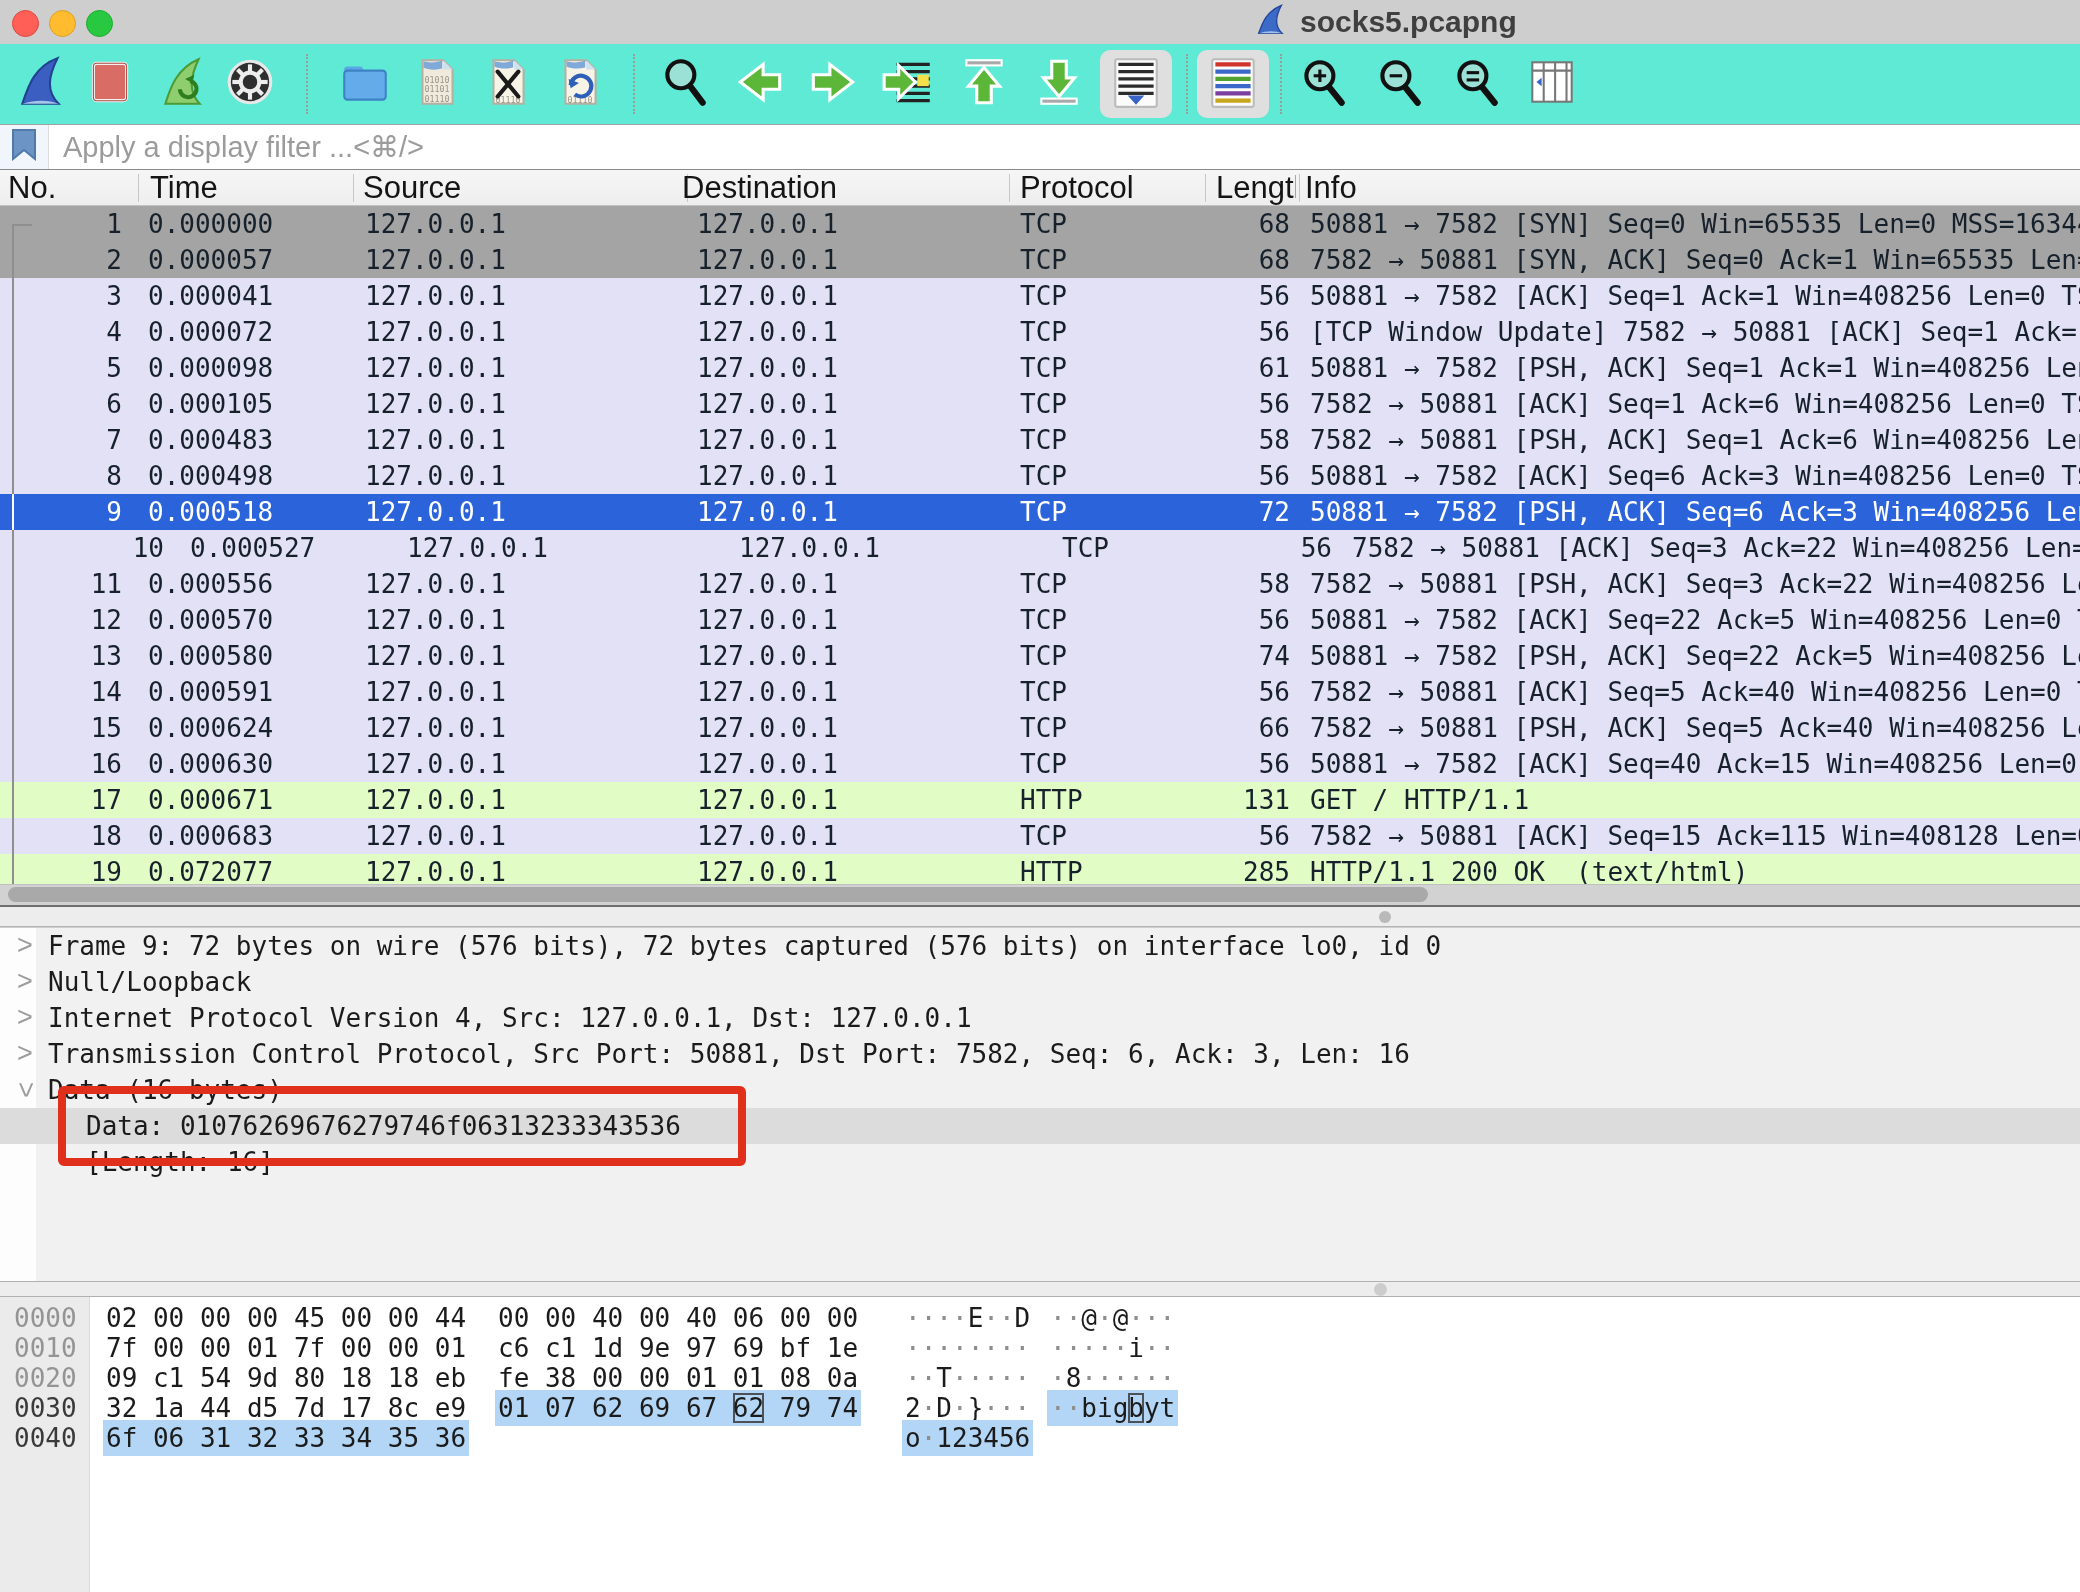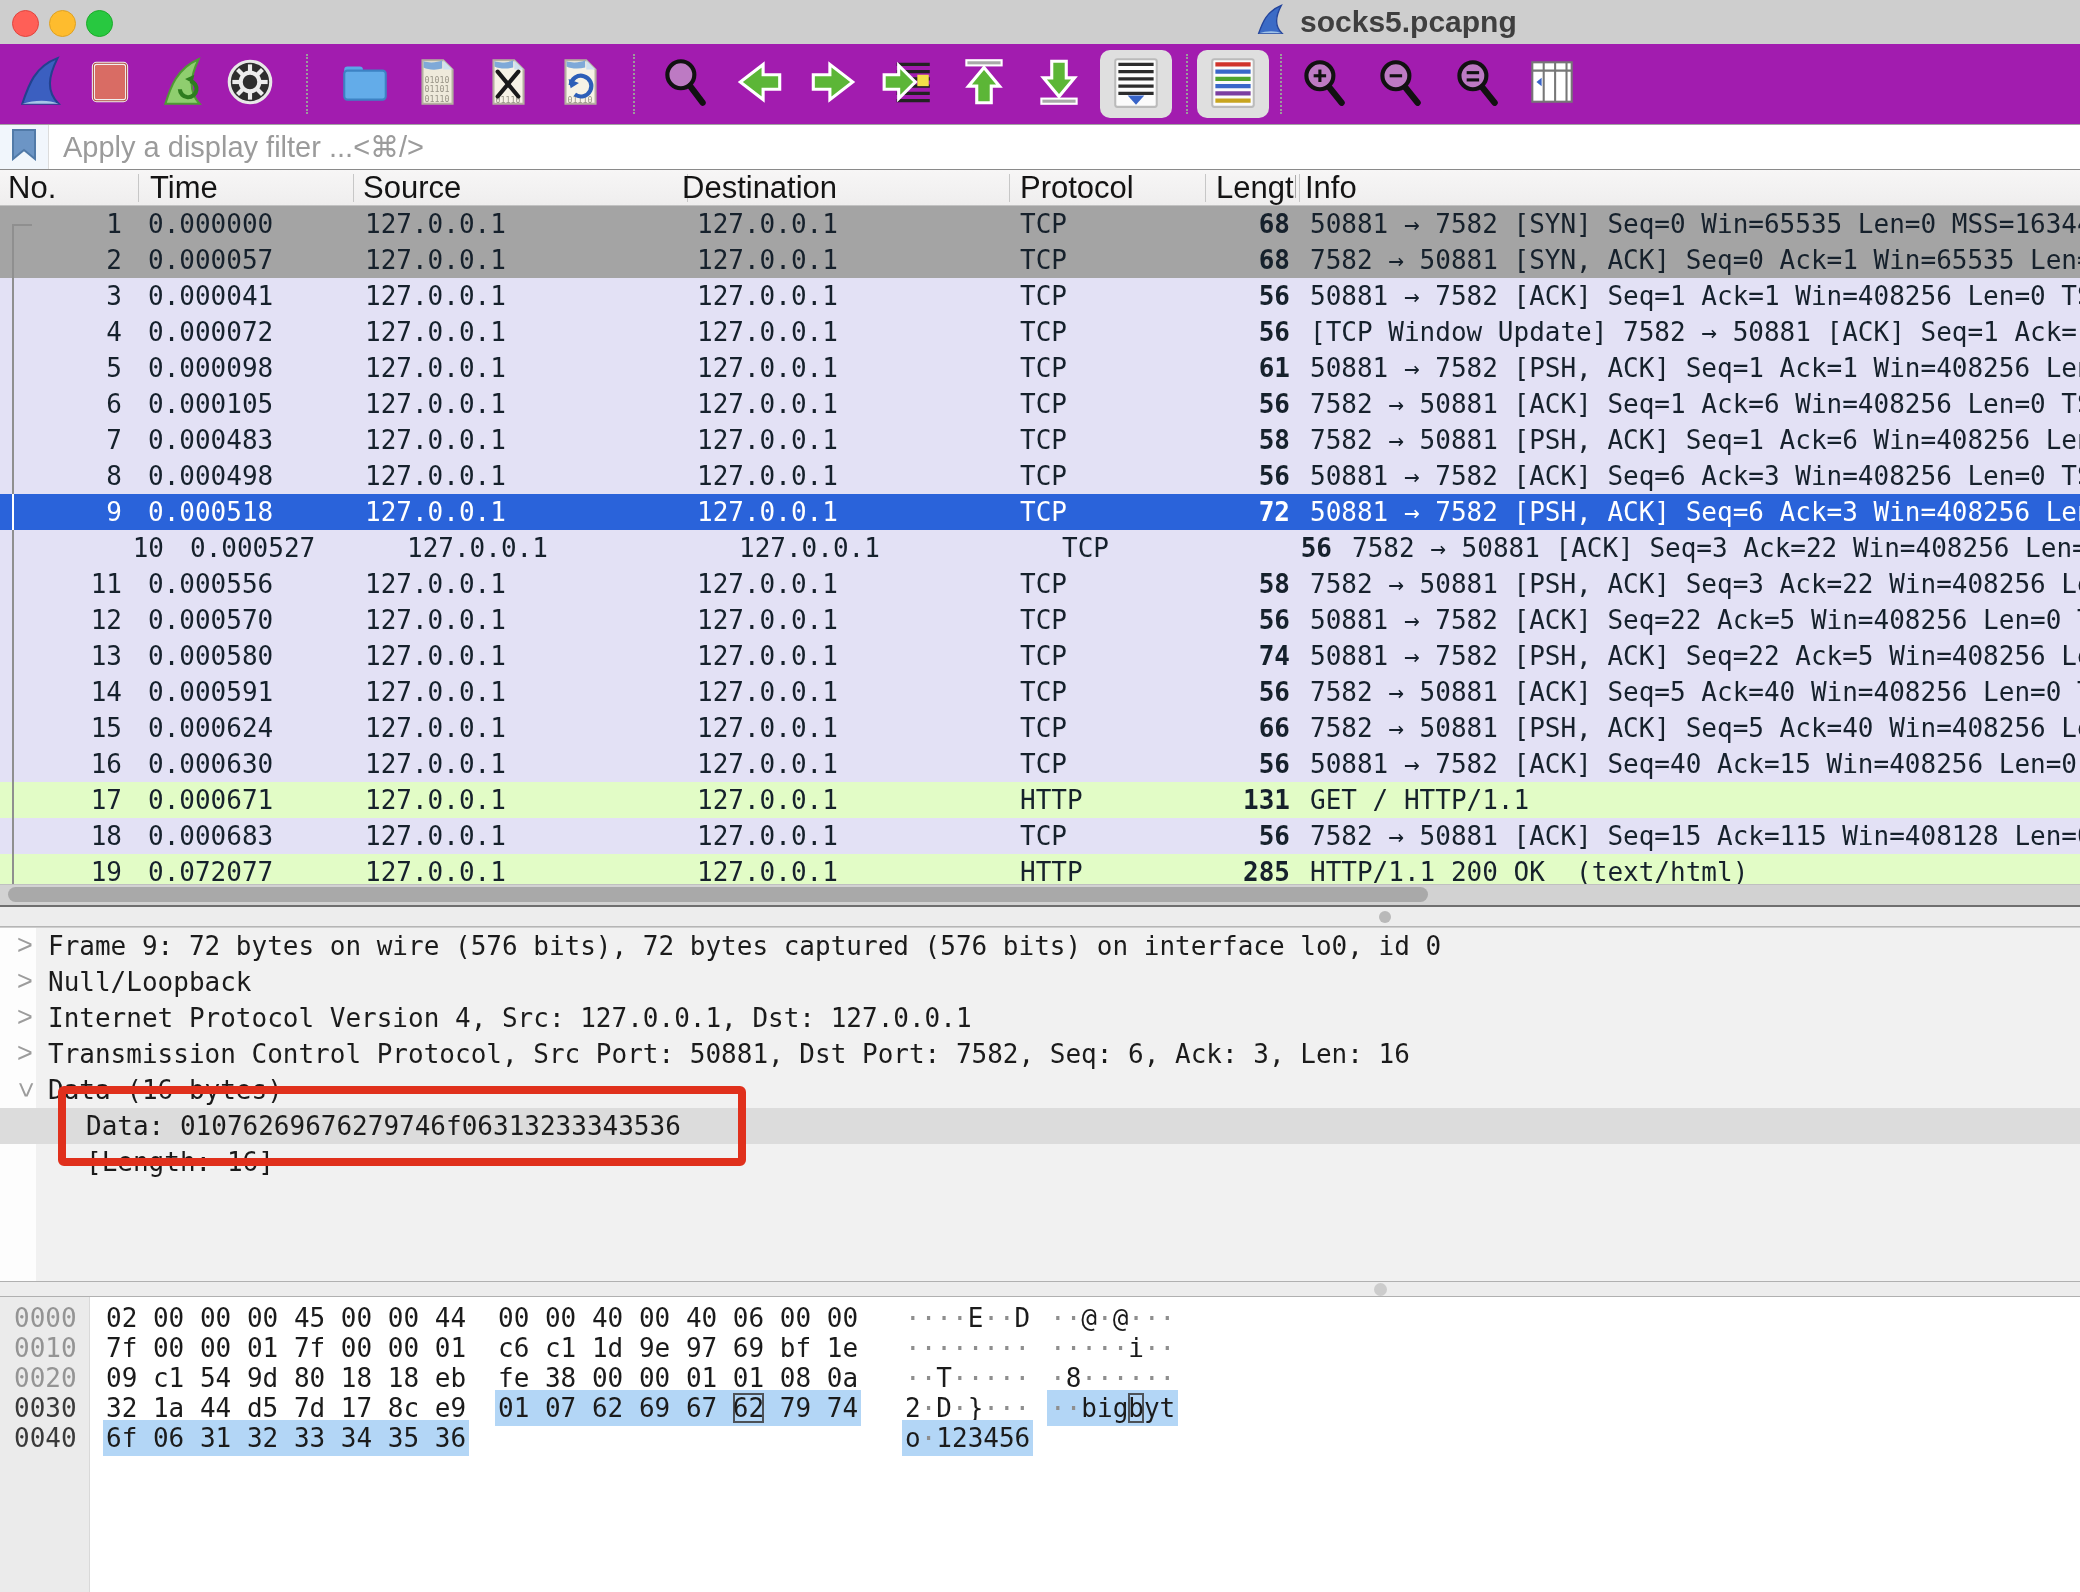--- a/index.html
+++ b/index.html
@@ -9,21 +9,21 @@
   
   #titlebar{position:absolute;left:0;top:0;width:100%;height:44px;background:#cecece;}
   .tlight{position:absolute;top:10px;width:25px;height:25px;border-radius:50%;}
   #tl-close{left:12px;background:#ff5f57;border:1px solid #e0443e;}
   #tl-min{left:49px;background:#febc2e;border:1px solid #dea123;}
   #tl-zoom{left:86px;background:#28c840;border:1px solid #1aab29;}
   #title-group{position:absolute;left:1252px;top:0;height:44px;display:flex;align-items:center;gap:12px;}
   #title-text{font-size:30px;font-weight:bold;color:#3f3f3f;}
 
   
-  #toolbar{position:absolute;left:0;top:44px;width:100%;height:80px;background:#a21caf;}
+  #toolbar{position:absolute;left:0;top:44px;width:100%;height:80px;background:#5eead4;}
   .tbtn{position:absolute;top:6px;width:72px;height:68px;display:flex;align-items:center;justify-content:center;}
   .tbtn.pressed{background:#dfdfdf;border-radius:10px;}
   .tsep{position:absolute;top:10px;width:0;height:60px;border-left:2px dotted #9b9b9b;}
 
   
   #filterbar{position:absolute;left:0;top:124px;width:100%;height:46px;background:#ffffff;
              border-top:1px solid #a2a2a2;border-bottom:1px solid #8a8a8a;box-sizing:border-box;
              display:flex;align-items:center;}
   #bookmark-wrap{width:48px;height:100%;display:flex;align-items:center;justify-content:center;
                  border-right:1px solid #dcdcdc;background:#f1f6fc;}
@@ -44,21 +44,21 @@
   .prow.gray{background:#a4a4a4;}
   .prow.tcp{background:#e3e1f5;}
   .prow.http{background:#e2fcc6;}
   .prow.selected{background:#2a63da;color:#ffffff;}
   .pcell{position:absolute;top:0;height:36px;overflow:hidden;}
   .c-no{left:30px;width:92px;text-align:right;}
   .c-time{left:148px;width:210px;}
   .c-src{left:365px;width:300px;}
   .c-dst{left:697px;width:300px;}
   .c-proto{left:1020px;width:170px;}
-  .c-len{left:1100px;width:190px;text-align:right;font-weight:bold;}
+  .c-len{left:1100px;width:190px;text-align:right;}
   .c-info{left:1310px;right:0;}
   #conv-line-v{position:absolute;left:12px;top:18px;width:2px;height:660px;background:#8f8f8f;}
   #conv-line-h{position:absolute;left:12px;top:18px;width:20px;height:2px;background:#8f8f8f;}
   #conv-line-sel{position:absolute;left:12px;top:288px;width:2px;height:36px;background:#ffffff;}
 
   
   #hscroll-strip{position:absolute;left:0;top:884px;width:100%;height:21px;background:#d2d2d2;border-top:1px solid #c0c0c0;box-sizing:border-box;}
   #hscroll-bar{position:absolute;left:8px;top:887px;width:1420px;height:15px;border-radius:8px;background:#a9a9a9;}
   #dark-divider{position:absolute;left:0;top:905px;width:100%;height:2px;background:#6f6f6f;}
   #splitter1{position:absolute;left:0;top:907px;width:100%;height:20px;background:#ededed;border-bottom:1px solid #b5b5b5;box-sizing:border-box;}

